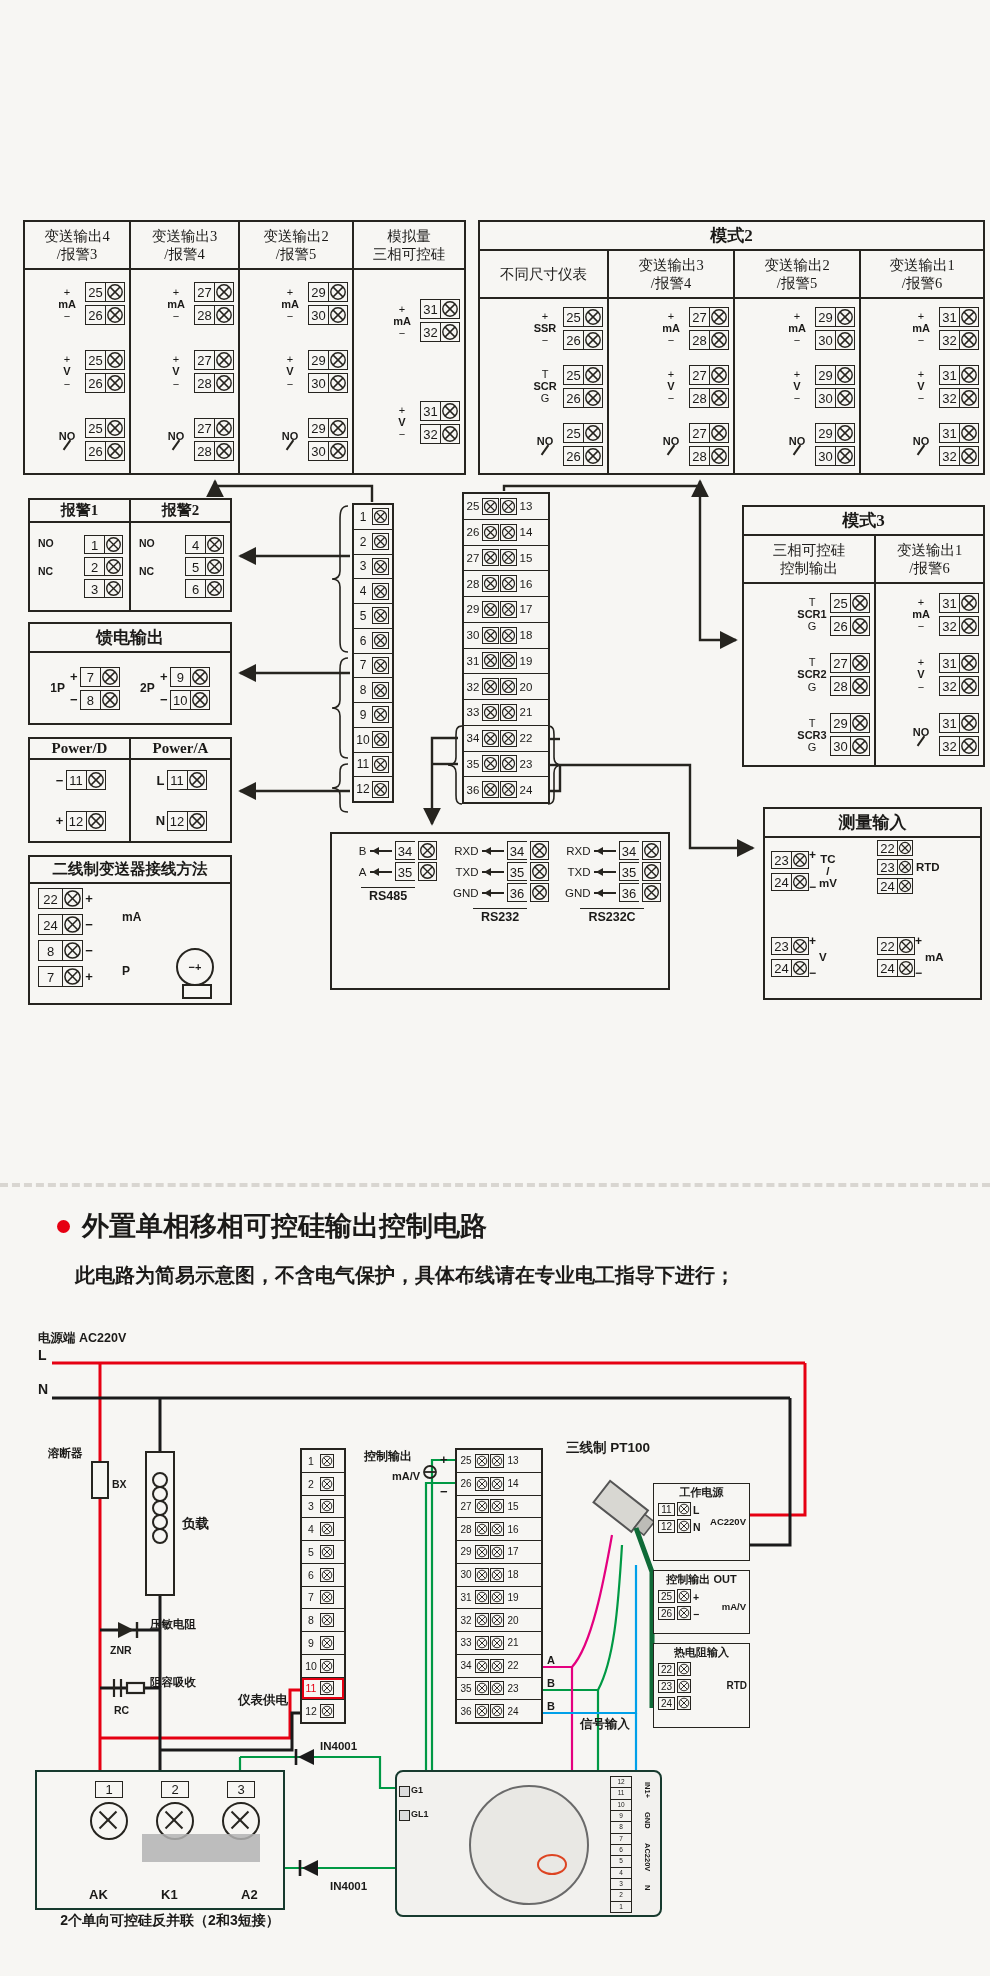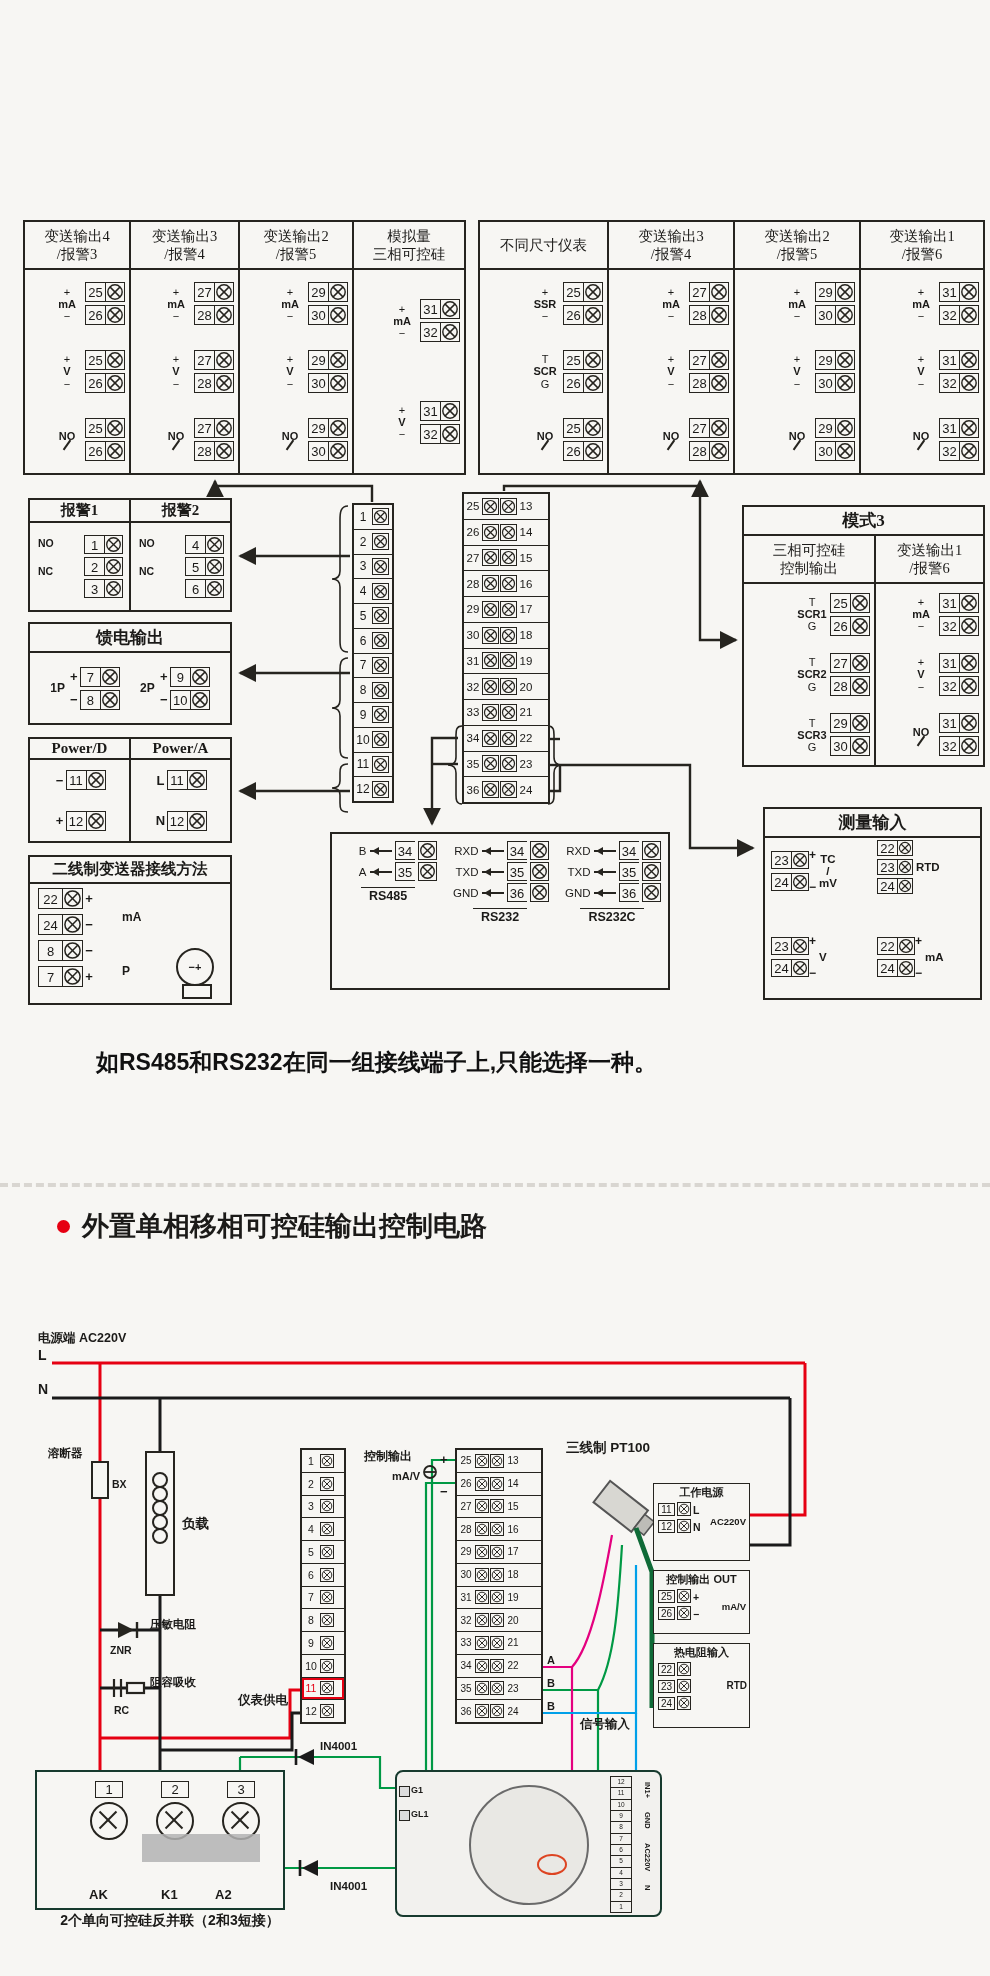--- a/index.html
+++ b/index.html
@@ -494,20 +494,21 @@
                       <line x1="15.7" y1="4.3" x2="4.3" y2="15.7"></line>
                     </svg>
                   </span>
                 </span>
               </div>
             </div>
           </div>
         </div>
       </div>
       <div class="box" style="left: 478px; top: 220px; width: 507px; height: 255px;">
+        <div class="btitle">模式2</div>
         <div class="cols">
           <div class="col" style="flex: 0 0 127px;">
             <div class="col-h">不同尺寸仪表</div>
             <div class="blk">
               <div class="sym">
                 <span class="s-top">+</span>
                 <span class="s-lbl">SSR</span>
                 <span class="s-bot">−</span>
               </div>
               <div class="pin-col">
@@ -1889,30 +1890,30 @@
                 <span>−</span>
               </div>
             </div>
             <span class="mlbl">mA</span>
           </div>
         </div>
       </div>
     </div>
 
   <div id="notes">
-    <div class="l2">如RS485和RS232在同一组接线端子上,只能选择一种。</div>
   </div>
 
   <div id="divider"></div>
 
   <div id="sec2">
     <div class="row">
       <span class="dot"></span>
       <span class="t">外置单相移相可控硅输出控制电路</span>
     </div>
+    <div class="s">此电路为简易示意图，不含电气保护，具体布线请在专业电工指导下进行；</div>
   </div>
 
   <div id="circuit">
     <svg id="wires-bot" width="990" height="656" style="position:absolute;left:0;top:0;z-index:1;">
 
       <g stroke="#e60012" stroke-width="3" fill="none">
         <path class="wire" d="M52,43 H805"></path>
         <path class="wire" d="M805,43 V195 H750"></path>
         <path class="wire" d="M100,43 V142"></path>
         <path class="wire" d="M100,178 V452"></path>
@@ -2103,21 +2104,21 @@
         <span class="scr-n">2</span>
         <div class="scr-c"></div>
       </div>
       <div class="scr-u" style="left:176px;">
         <span class="scr-n">3</span>
         <div class="scr-c"></div>
       </div>
       <div id="scrlink"></div>
       <span class="scr-l" style="left:52px;">AK</span>
       <span class="scr-l" style="left:124px;">K1</span>
-      <span class="scr-l" style="left:178px;">A2</span>
+      <span class="scr-l" style="left:204px;">A2</span>
     </div>
     <div id="scrcap">2个单向可控硅反并联（2和3短接）</div>
 
     <div id="module">
       <div class="bigc"></div>
       <div class="stamp"></div>
       <span class="mterm" style="top:14px;"></span>
       <span class="mterm" style="top:38px;"></span>
       <span class="mtl" style="top:13px;">G1</span>
       <span class="mtl" style="top:37px;">GL1</span>

